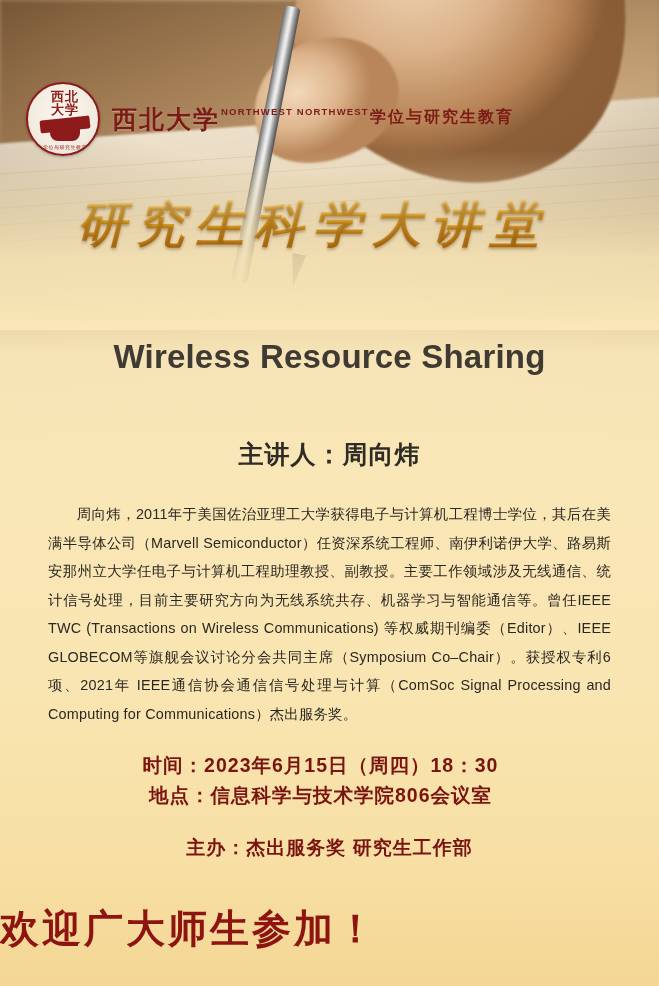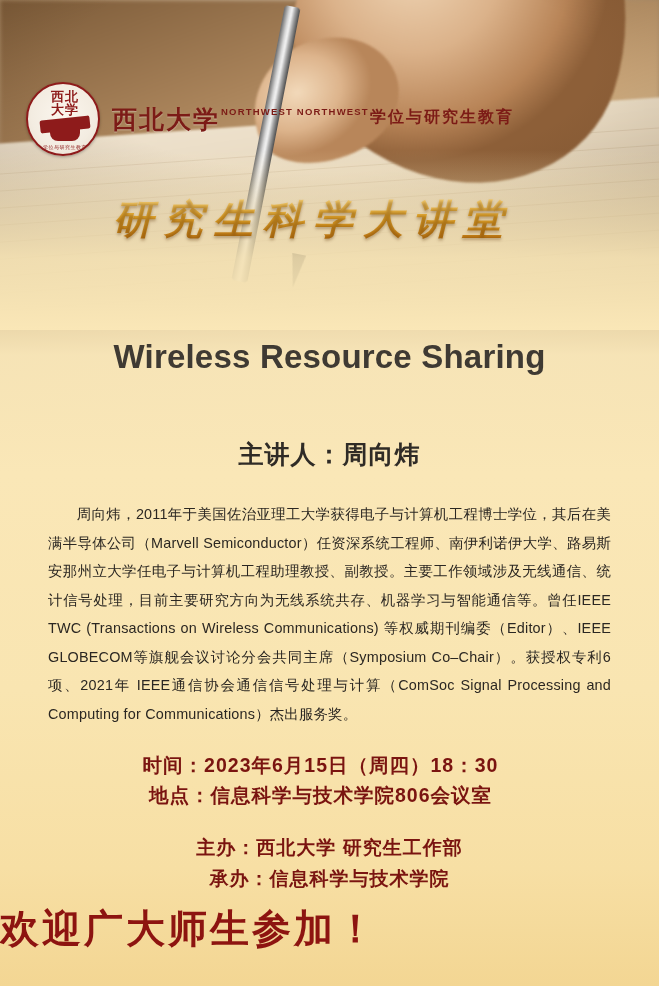--- a/index.html
+++ b/index.html
@@ -170,21 +170,21 @@
     margin-top: 1px;
   }
 
   
   .series {
     position: absolute;
     left: 0; top: 192px; width: 626px;
     text-align: center;
     z-index: 5;
     font-family: "DejaVu Serif", serif;
-    font-size: 40px;
+    font-size: 49px;
     font-weight: bold;
     font-style: italic;
     letter-spacing: 10px;
     color: #c98a12;
     background: linear-gradient(180deg, #f7d98a 0%, #e0a42b 45%, #b4690b 100%);
     -webkit-background-clip: text;
     background-clip: text;
     -webkit-text-fill-color: transparent;
     text-shadow: 0 2px 3px rgba(90,45,0,0.35);
     white-space: nowrap;
@@ -305,19 +305,18 @@
   <div class="speaker">主讲人：周向炜</div>
 
   <div class="bio">周向炜，2011年于美国佐治亚理工大学获得电子与计算机工程博士学位，其后在美满半导体公司（Marvell Semiconductor）任资深系统工程师、南伊利诺伊大学、路易斯安那州立大学任电子与计算机工程助理教授、副教授。主要工作领域涉及无线通信、统计信号处理，目前主要研究方向为无线系统共存、机器学习与智能通信等。曾任IEEE TWC (Transactions on Wireless Communications) 等权威期刊编委（Editor）、IEEE GLOBECOM等旗舰会议讨论分会共同主席（Symposium Co–Chair）。获授权专利6项、2021年 IEEE通信协会通信信号处理与计算（ComSoc Signal Processing and Computing for Communications）杰出服务奖。</div>
 
   <div class="logistics">
     <div class="line">时间：2023年6月15日（周四）18：30</div>
     <div class="line">地点：信息科学与技术学院806会议室</div>
   </div>
 
   <div class="hosts">
-    <div class="line">主办：西北大学  研究生工作部</div>
-    <div class="line">承办：信息科学与技术学院</div>
+    <div class="line">主办：杰出服务奖  研究生工作部</div>
   </div>
 
   <div class="welcome">欢迎广大师生参加！</div>
 
 </div>
 
 </body></html>

